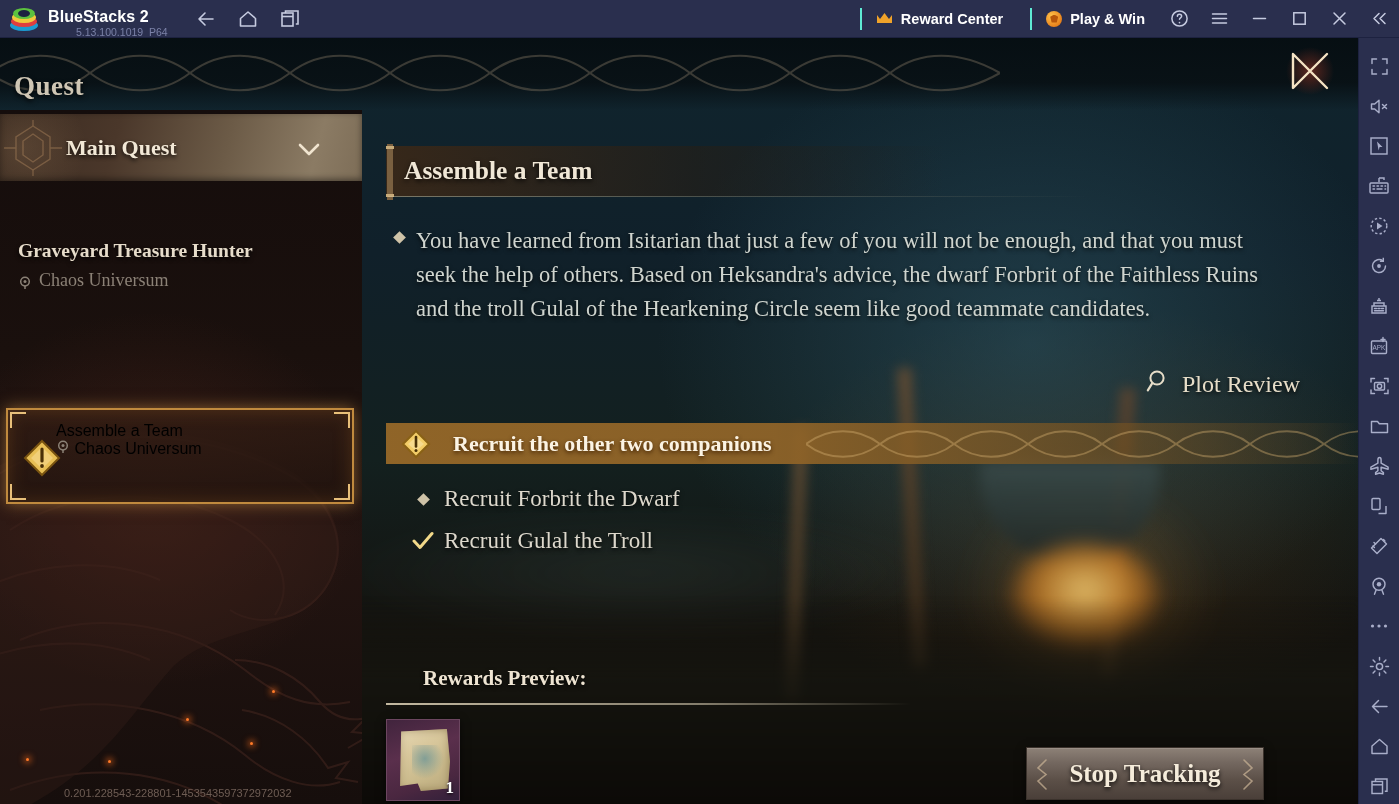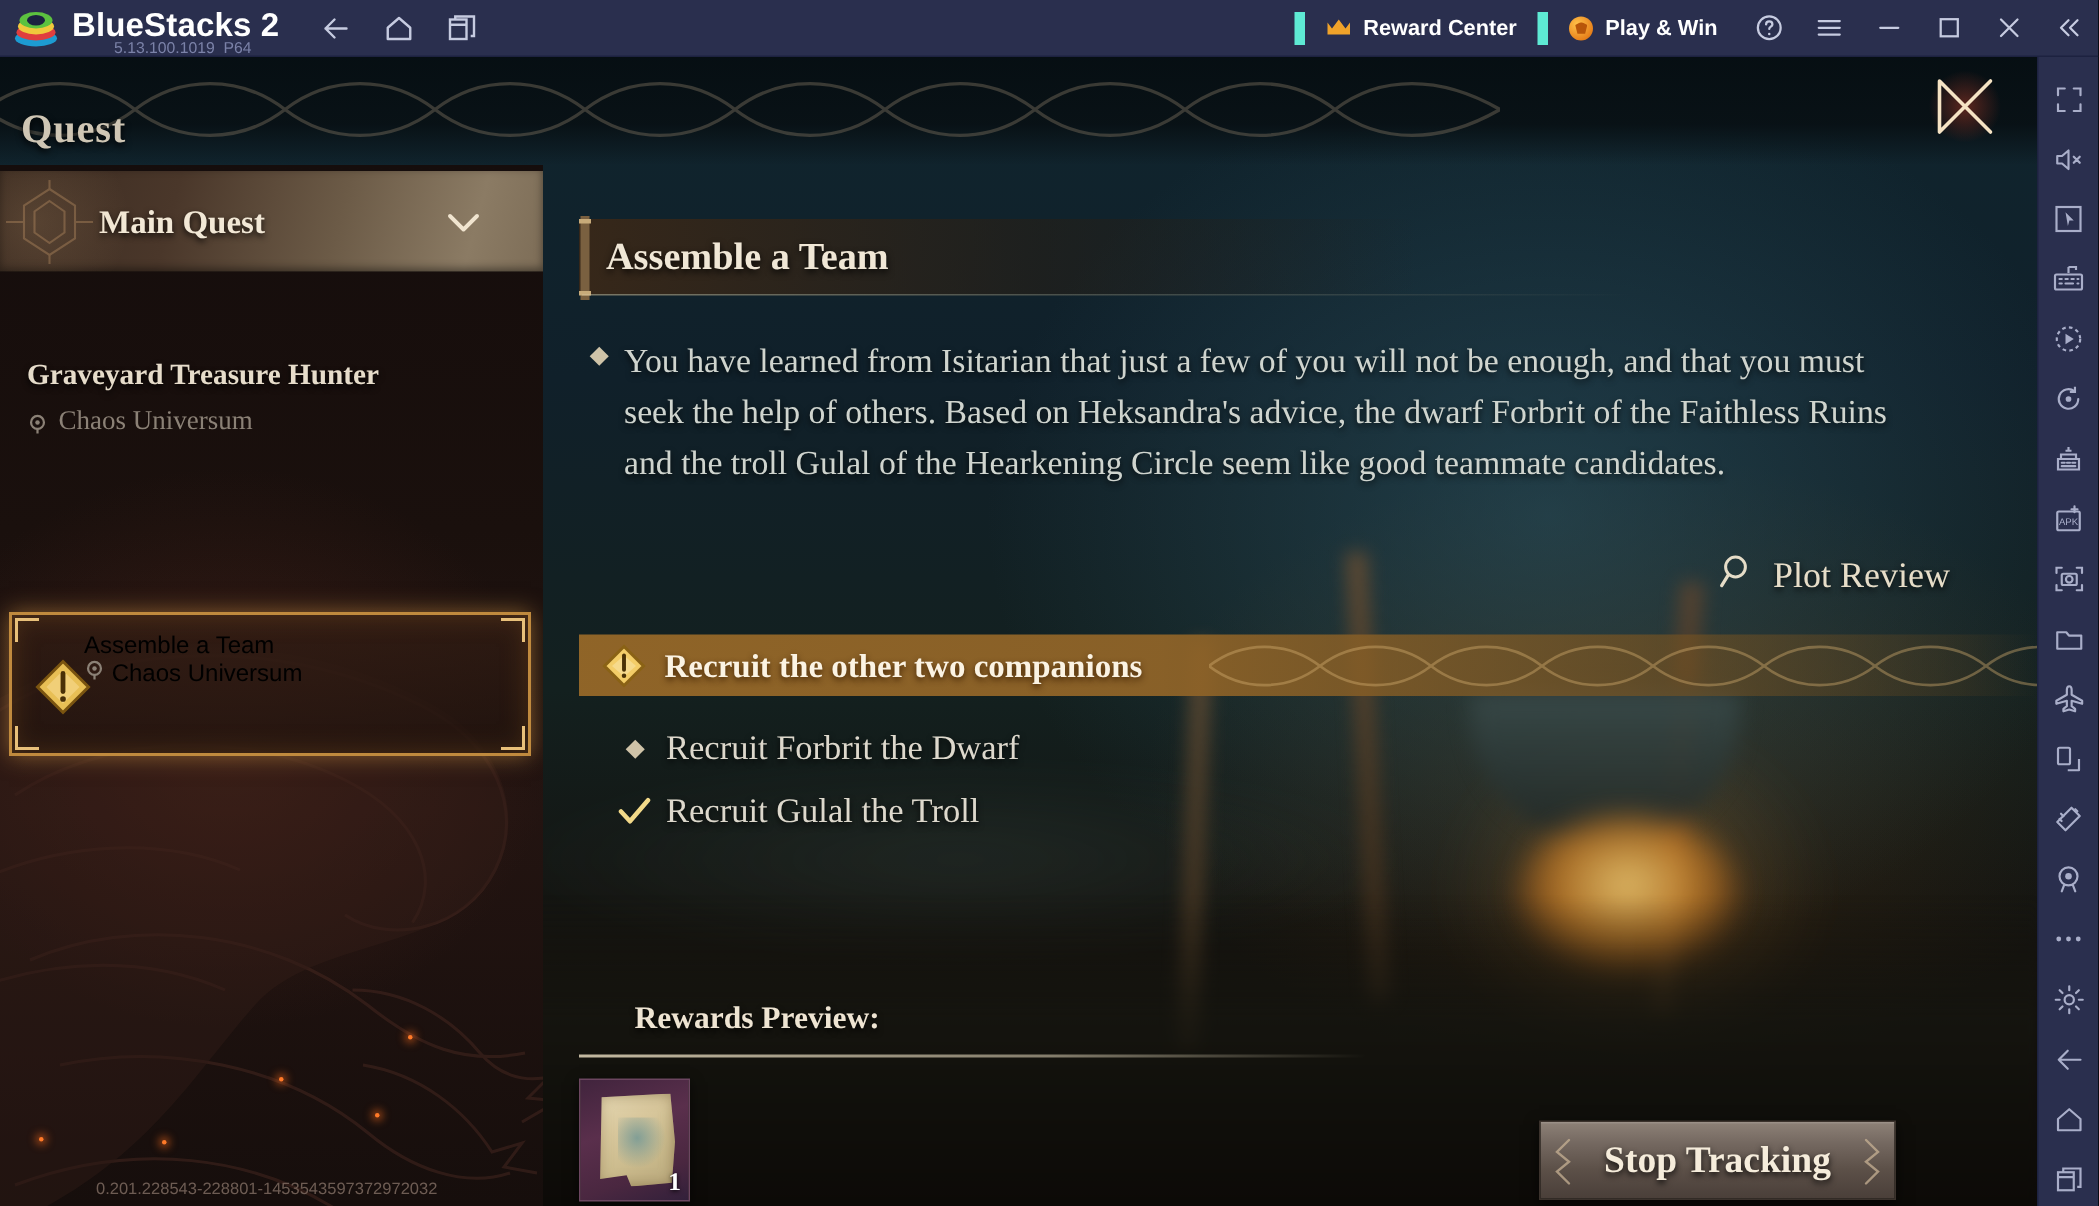--- a/index.html
+++ b/index.html
@@ -24,33 +24,33 @@
     position: relative; flex: 0 0 auto;
   }
   .bs-logo i { position: absolute; border-radius: 50%; display: block; }
   .bs-logo .l1 { left: 1px; top: 16px; width: 28px; height: 11px; background: #1d9bd1; border-radius: 50%; }
   .bs-logo .l2 { left: 2px; top: 12px; width: 26px; height: 11px; background: #e03e3e; border-radius: 50%; }
   .bs-logo .l3 { left: 3px; top: 8px;  width: 24px; height: 11px; background: #f0c93c; border-radius: 50%; }
   .bs-logo .l4 { left: 4px; top: 4px;  width: 22px; height: 11px; background: #5cc23f; border-radius: 50%; }
   .bs-logo .l5 { left: 9px; top: 6px;  width: 12px; height: 7px;  background: #1c2340; border-radius: 50%; }
 
   .bs-title { display: flex; flex-direction: column; justify-content: center; margin-right: 26px; }
-  .bs-name { color: #ffffff; font-size: 22px; font-weight: bold; letter-spacing: .1px; line-height: 17px; margin-top: 10px; }
+  .bs-name { color: #ffffff; font-size: 16px; font-weight: bold; letter-spacing: .1px; line-height: 17px; margin-top: 10px; }
   .bs-ver { color: #7b82a8; font-size: 10.5px; line-height: 13px; margin-top: 1px; margin-left: 28px; }
 
   .tb-icons { display: flex; align-items: center; gap: 18px; }
   .tb-icon { width: 24px; height: 24px; display: flex; align-items: center; justify-content: center; cursor: pointer; }
   .tb-icon svg { stroke: #c6cbe0; fill: none; stroke-width: 1.6; }
 
   .tb-right { margin-left: auto; display: flex; align-items: center; height: 38px; }
   .tb-pill {
     display: flex; align-items: center; gap: 8px;
     height: 22px; padding: 0 14px; cursor: pointer;
-    border-left: 7px solid #5eead4;
-    color: #ffffff; font-size: 14.5px; font-weight: bold;
+    border-left: 2px solid #5eead4;
+    color: #ffffff; font-size: 14.5px; font-weight: bold; margin-left: 13px;
   }
   .tb-pill:last-of-type { border-right: 1px solid #3a4067; }
   .crown { width: 17px; height: 13px; position: relative; }
   .crown svg { display: block; }
   .coin { width: 16px; height: 16px; border-radius: 50%; background: radial-gradient(circle at 35% 32%, #ffc24a, #e8821c 70%, #c4630c); position: relative; }
   .coin:after { content:""; position:absolute; left:4px; top:4px; width:8px; height:8px; background:#b8560a; clip-path: polygon(50% 0,100% 27%,82% 100%,18% 100%,0 27%); }
 
   .tb-ctl { width: 40px; height: 38px; display: flex; align-items: center; justify-content: center; cursor: pointer; }
   .tb-ctl svg { stroke: #c6cbe0; fill: none; stroke-width: 1.5; }
 
@@ -213,20 +213,21 @@
   .plot-review span {
     font-family: "Liberation Serif", serif; font-size: 24px; color: #e6ddc8;
     text-shadow: 0 2px 4px rgba(0,0,0,.8);
   }
 
   .objective-bar {
     position: absolute; left: 386px; top: 385px; width: 972px; height: 41px;
     background: linear-gradient(90deg, rgba(150,104,40,.95) 0%, rgba(146,101,40,.92) 40%, rgba(120,84,34,.70) 72%, rgba(92,66,30,.25) 95%, rgba(80,58,28,0) 100%);
     display: flex; align-items: center;
     overflow: hidden;
+    gap: 10px;
   }
   .obj-knots { position: absolute; left: 420px; top: 4px; width: 940px; height: 34px; opacity: .40; }
   .obj-marker { margin-left: 15px; width: 30px; height: 30px; flex: 0 0 auto; position: relative; z-index: 2; }
   .obj-text {
     margin-left: 12px; position: relative; z-index: 2;
     font-family: "Liberation Serif", serif; font-size: 22px; font-weight: bold;
     color: #fbf3e3; text-shadow: 0 2px 4px rgba(60,30,0,.9);
   }
 
   .subobjs { position: absolute; left: 410px; top: 440px; }

